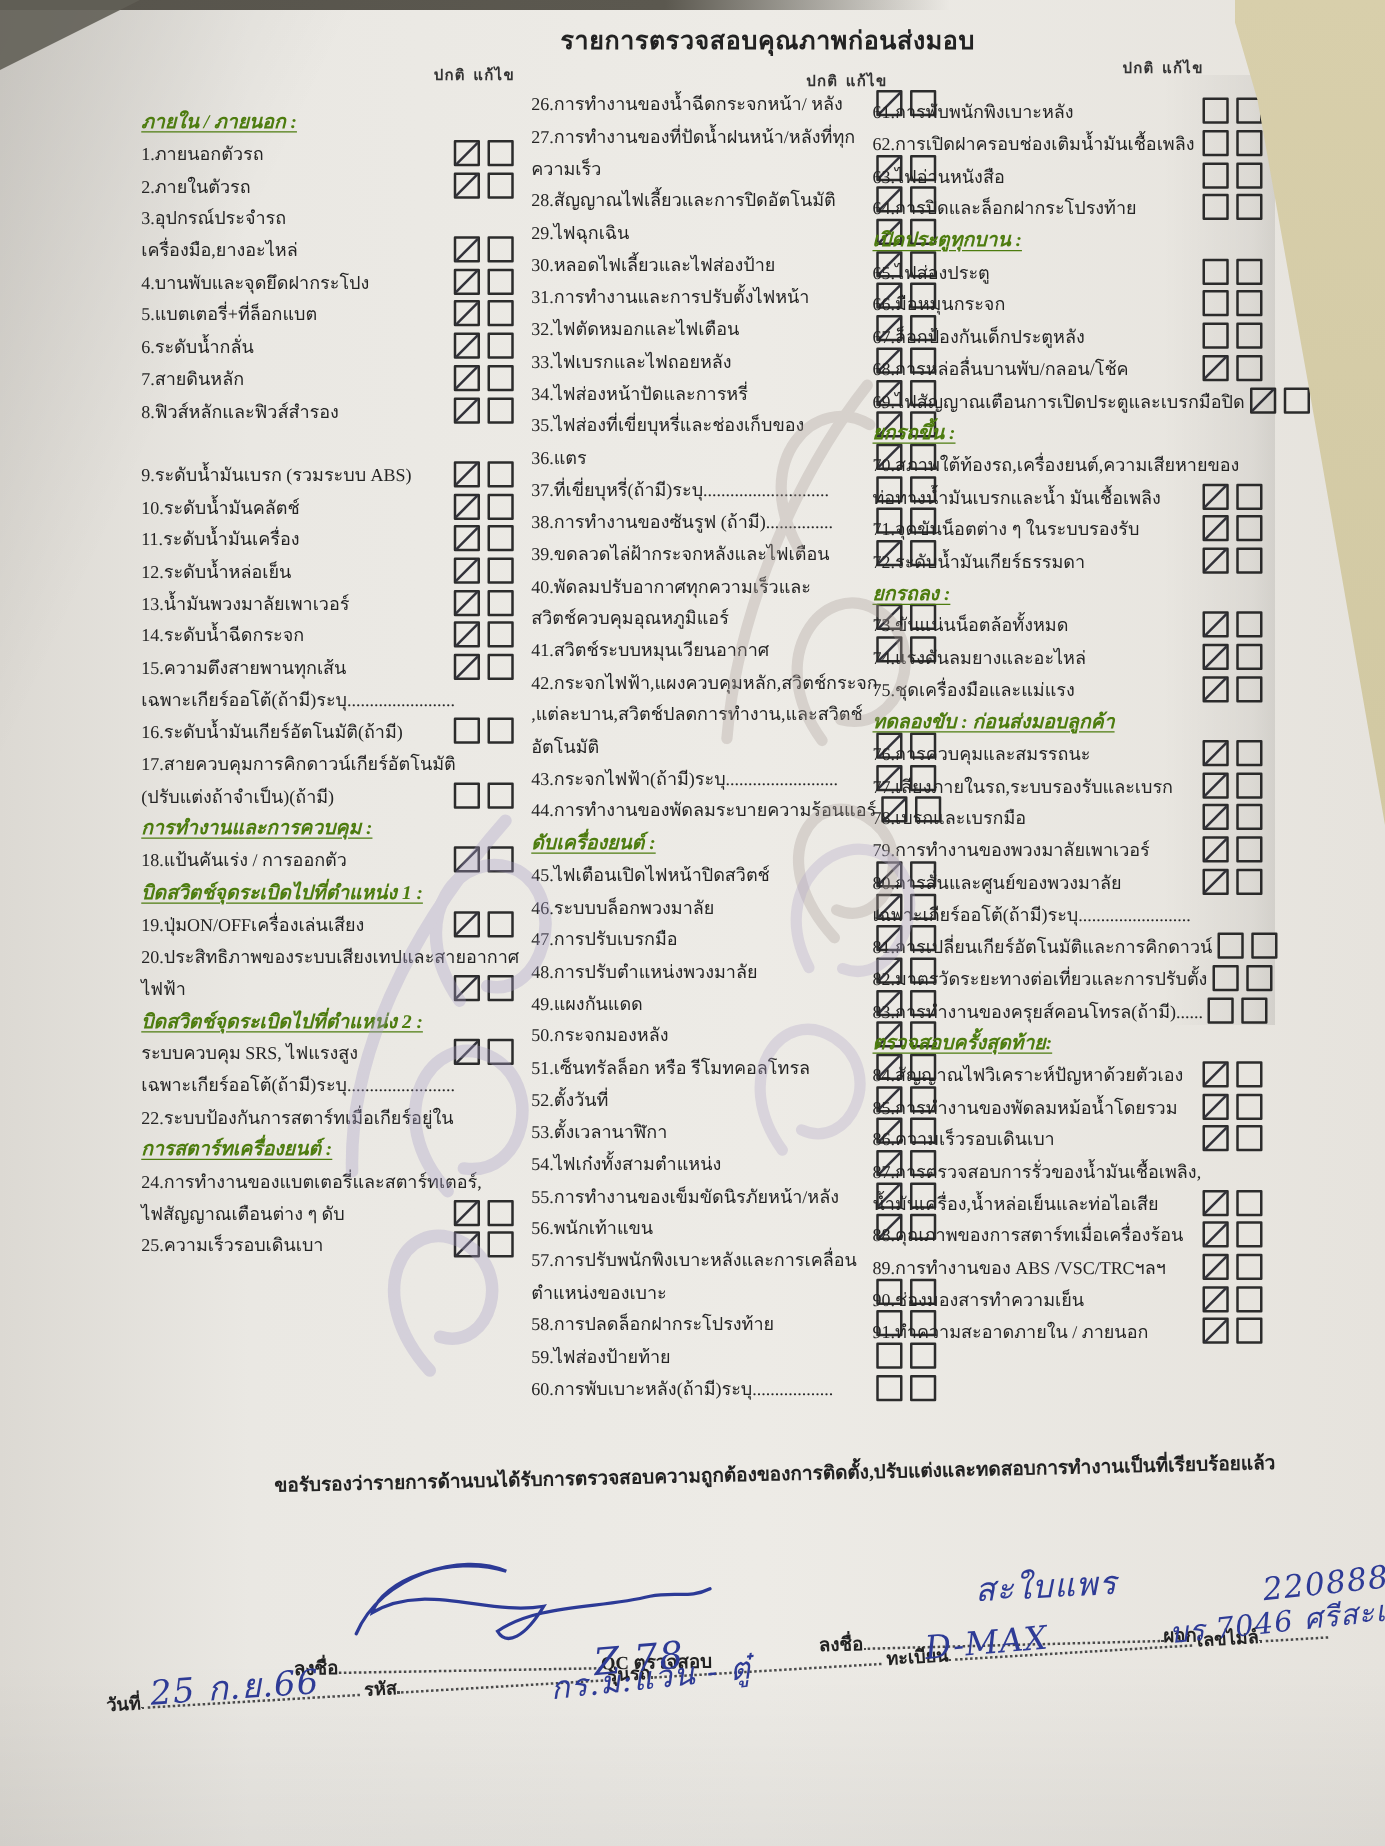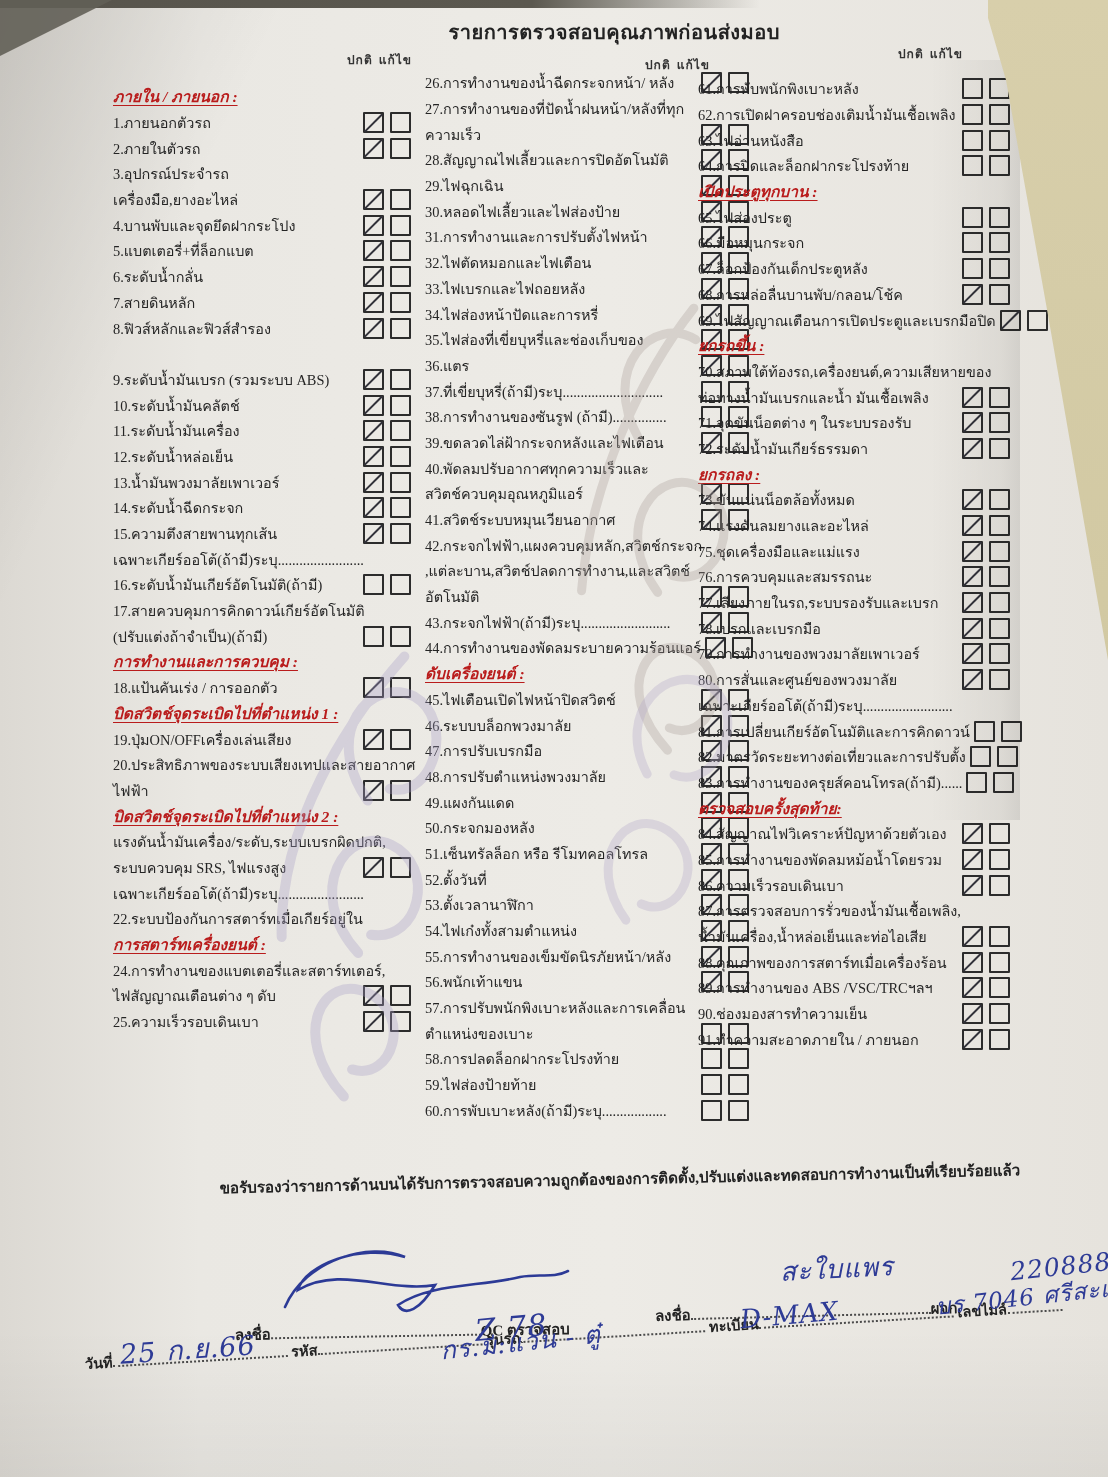--- a/index.html
+++ b/index.html
@@ -30,21 +30,21 @@
   .colhead span{margin-right:6px;}
 
   .col{position:absolute;}
   .col-left{left:113px;top:84px;width:298px;}
   .col-mid{left:425px;top:70px;width:324px;}
   .col-right{left:698px;top:76px;width:312px;text-align:right;}
 
   .row{display:flex;align-items:center;height:25.7px;white-space:nowrap;}
   .lbl{font-size:14.4px;color:#242424;overflow:visible;}
   .sec{height:25.7px;display:flex;align-items:center;font-size:15.5px;font-weight:bold;
-    font-style:italic;text-decoration:underline;text-underline-offset:3px;color:#b91c1c;}
+    font-style:italic;text-decoration:underline;text-underline-offset:3px;color:#4d7c0f;}
   .pair{margin-left:auto;display:flex;gap:6px;flex:0 0 auto;padding-left:4px;}
   .box{width:17px;height:17px;border:2px solid #2c2c2c;border-radius:1px;position:relative;}
   .box.chk::after{content:"";position:absolute;left:-4px;top:7.5px;width:25px;height:2.2px;
     background:#32323a;transform:rotate(-45deg);}
 
   .statement{position:absolute;top:1178px;left:150px;width:940px;font-size:15.2px;
     font-weight:bold;color:#222;transform:rotate(-1.3deg);transform-origin:left center;
     text-align:center;white-space:nowrap;}
 
   .dots{display:inline-block;border-bottom:2px dotted #4a4a4a;height:14px;vertical-align:baseline;}
@@ -255,23 +255,20 @@
     </div>
     <div class="row">
       <span class="lbl">ไฟฟ้า</span>
       <span class="pair">
         <span class="box chk"></span>
         <span class="box"></span>
       </span>
     </div>
     <div class="sec">บิดสวิตช์จุดระเบิดไปที่ตำแหน่ง 2 :</div>
     <div class="row">
-      <span class="lbl">แรงดันน้ำมันเครื่อง/ระดับ,ระบบเบรกผิดปกติ,</span>
-    </div>
-    <div class="row">
       <span class="lbl">ระบบควบคุม SRS, ไฟแรงสูง</span>
       <span class="pair">
         <span class="box chk"></span>
         <span class="box"></span>
       </span>
     </div>
     <div class="row">
       <span class="lbl">เฉพาะเกียร์ออโต้(ถ้ามี)ระบุ........................</span>
     </div>
     <div class="row">
@@ -664,20 +661,21 @@
         <span class="box"></span>
       </span>
     </div>
     <div class="row">
       <span class="lbl">75.ชุดเครื่องมือและแม่แรง</span>
       <span class="pair">
         <span class="box chk"></span>
         <span class="box"></span>
       </span>
     </div>
+    <div class="sec">ทดลองขับ : ก่อนส่งมอบลูกค้า</div>
     <div class="row">
       <span class="lbl">76.การควบคุมและสมรรถนะ</span>
       <span class="pair">
         <span class="box chk"></span>
         <span class="box"></span>
       </span>
     </div>
     <div class="row">
       <span class="lbl">77.เสียงภายในรถ,ระบบรองรับและเบรก</span>
       <span class="pair">

